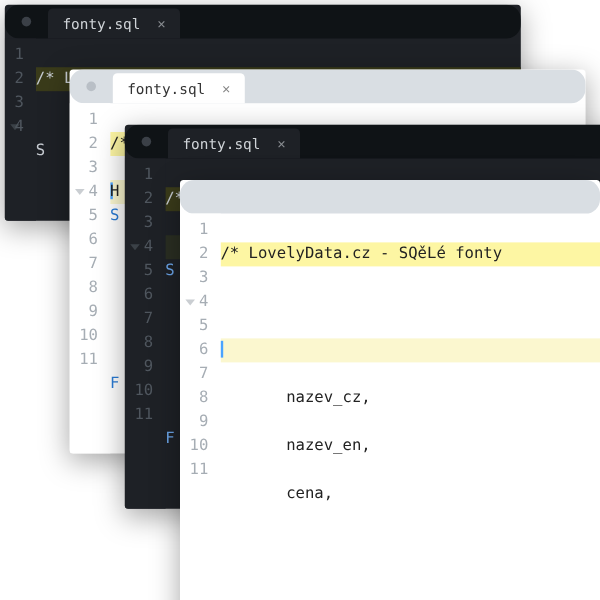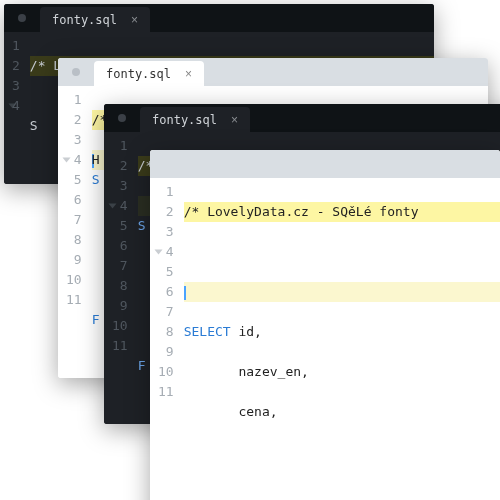--- a/index.html
+++ b/index.html
@@ -12,21 +12,21 @@
   }
   .editor {
     position: absolute;
     width: 460px;
     border-radius: 3px;
     box-shadow: 0 6px 24px rgba(0,0,0,.35);
     overflow: hidden;
   }
   .dark { background:#1e2126; color:#c6cbd1; }
   .light { background:#ffffff; color:#222; }
-  .tabbar { display:flex; align-items:flex-end; height:28px; padding-left:36px; font-size:12px; }
+  .tabbar { display:flex; align-items:flex-end; height:28px; padding-left:36px; font-size:12px;border-radius:12px; }
   .dark .tabbar { background:#0f1316; }
   .light .tabbar { background:#d9dee3; }
   .tab { display:flex; align-items:center; gap:14px; padding:6px 12px 5px; border-radius:4px 4px 0 0; }
   .dark .tab { background:#1e2126; color:#d0d4d8; }
   .light .tab { background:#ffffff; color:#333; }
   .tab .x { font-family:sans-serif; opacity:.6; }
   .tabdot { position:absolute; left:14px; top:10px; width:8px; height:8px; border-radius:50%; }
   .dark .tabdot { background:#3b4047; }
   .light .tabdot { background:#b9bfc6; }
   .code { display:flex; font-size:13px; line-height:20px; }
@@ -144,21 +144,21 @@
       <span class="n">7</span>
       <span class="n">8</span>
       <span class="n">9</span>
       <span class="n">10</span>
       <span class="n">11</span>
     </div>
     <div class="text">
 <span class="row hl hl-yellow">/* LovelyData.cz - SQěLé fonty</span>
 <span class="row"> </span>
 <span class="row hl hl-line"><span class="cursor"></span></span>
-<span class="row"><span class="kw">SELECT</span> <span>id,</span></span>
+<span class="row">       <span>nazev_cz,</span></span>
 <span class="row">       <span>nazev_en,</span></span>
 <span class="row">       <span>cena,</span></span>
 
 
 
     </div>
   </div>
 </div>
 
 </body></html>

